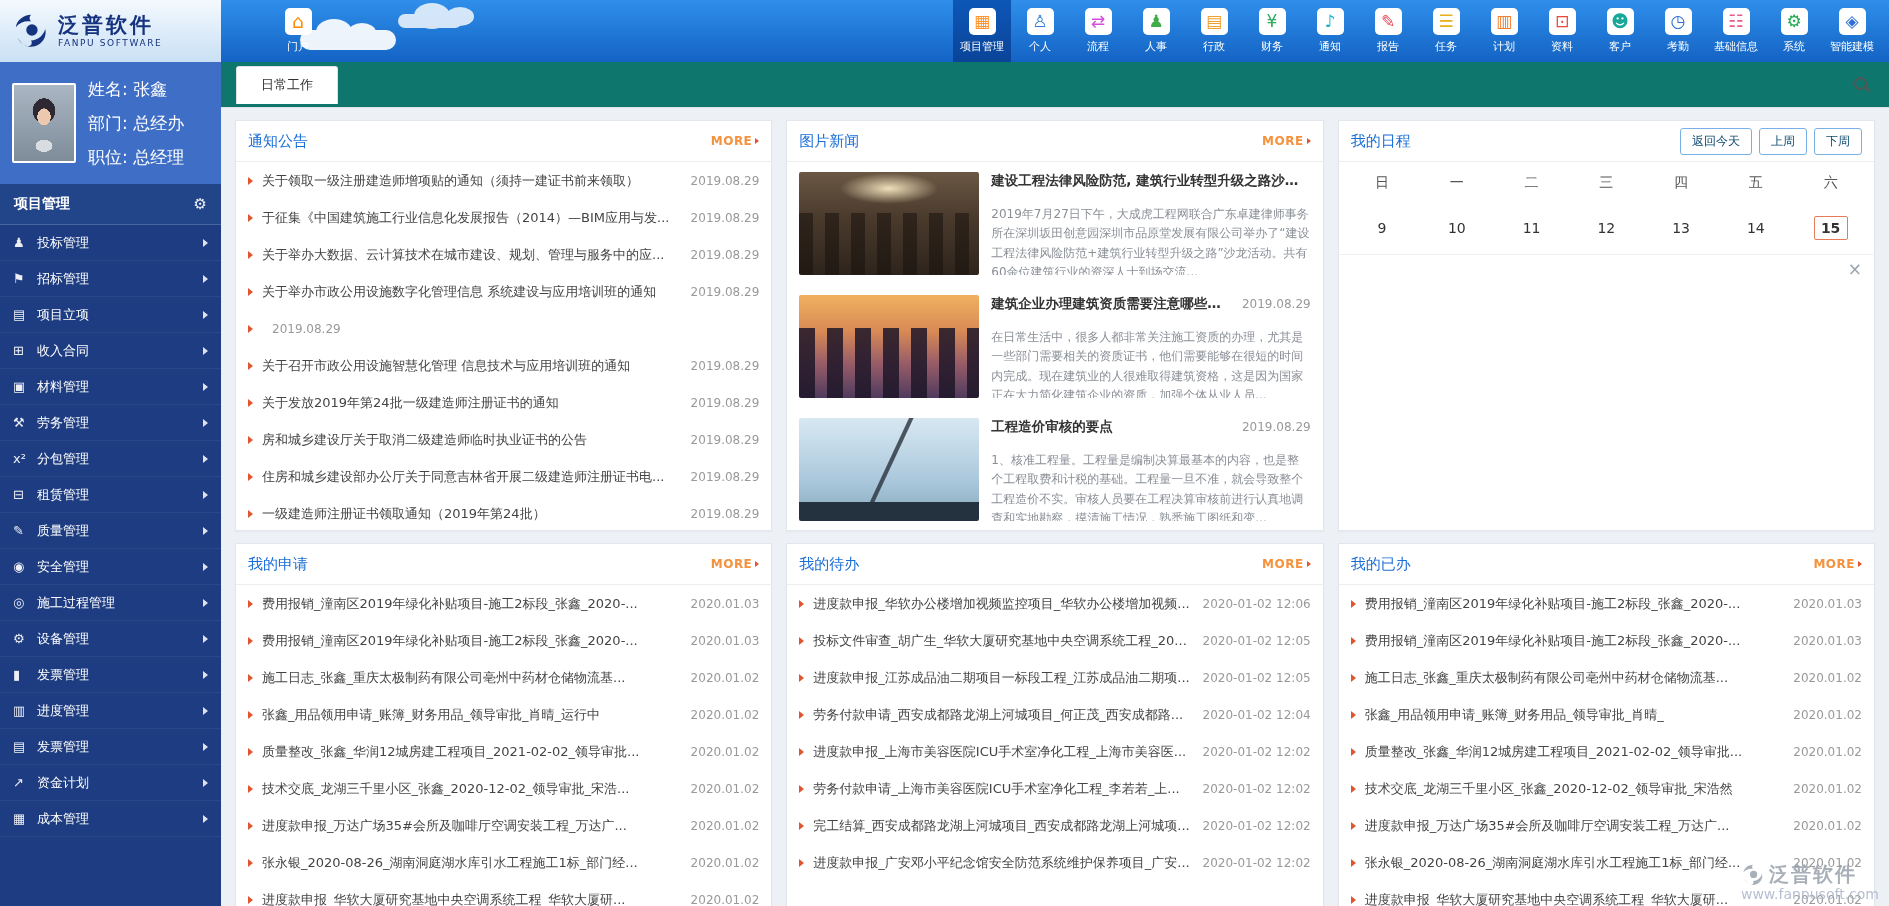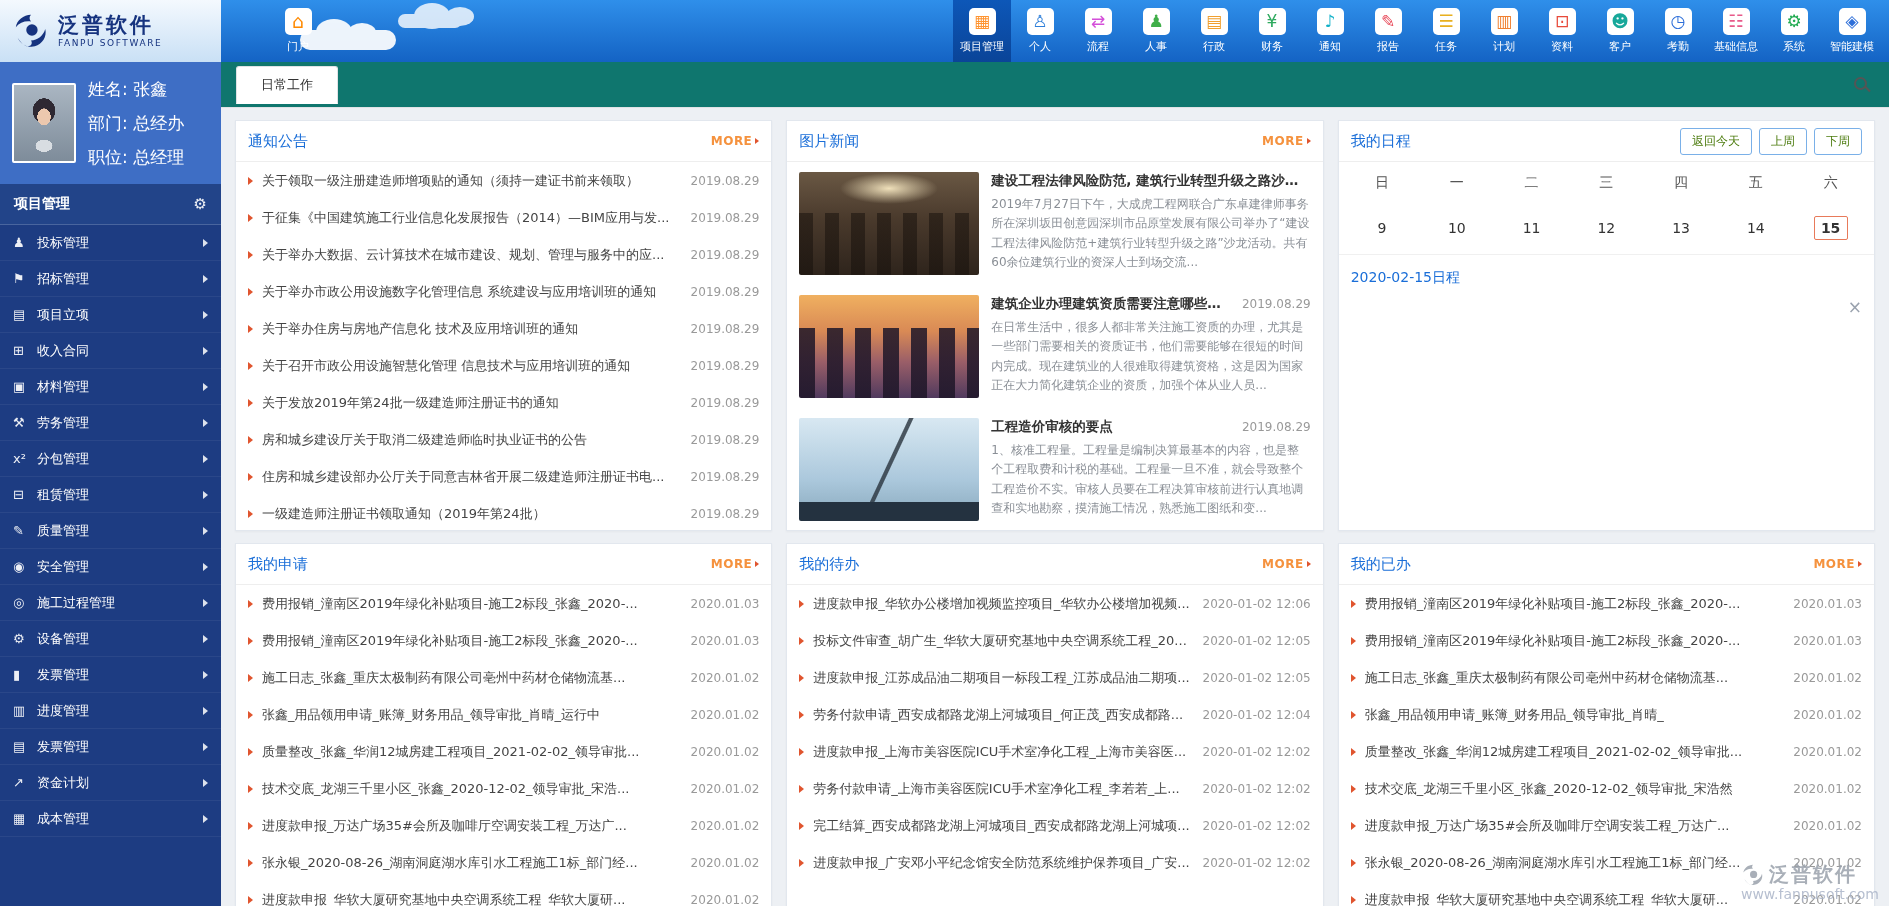--- a/index.html
+++ b/index.html
@@ -100,26 +100,26 @@
     background-repeat:no-repeat; }
   .news-img[data-img="crane"] { background:
       linear-gradient(0deg,#243240 0 18%, rgba(36,50,64,0) 18%),
       linear-gradient(115deg, rgba(40,50,60,0) 48%, rgba(40,50,60,.8) 48.5%, rgba(40,50,60,.8) 50%, rgba(40,50,60,0) 50.5%),
       linear-gradient(180deg,#d8e8f2 0%,#abc8dc 60%,#88a8bc 100%); }
   .news-body { flex:1; overflow:hidden; }
   .news-title-row { display:flex; justify-content:space-between; align-items:baseline; }
   .news-title { font-size:13.5px; font-weight:bold; color:#333; overflow:hidden;
     white-space:nowrap; text-overflow:ellipsis; }
   .news-date { color:#999; font-size:12px; margin-left:8px; flex:none; }
-  .news-desc { margin-top:5px; font-size:12px; color:#8a8f96; line-height:1.62;
+  .news-desc { margin-top:15px; font-size:12px; color:#8a8f96; line-height:1.62;
     display:-webkit-box; -webkit-line-clamp:4; -webkit-box-orient:vertical; overflow:hidden; }
 
   
   .cal-btns { display:flex; gap:7px; }
-  .cal-btn { font-size:12px; color:#4d7c0f; background:#fff; border:1px solid #7ab0e8;
+  .cal-btn { font-size:12px; color:#0c4a6e; background:#fff; border:1px solid #7ab0e8;
     border-radius:3px; padding:4px 11px; cursor:pointer;
     font-family:"DejaVu Sans","Liberation Sans",sans-serif; }
   .cal-row { display:flex; padding:2px 6px; }
   .cal-cell { flex:1; text-align:center; font-size:14px; color:#555; padding:10px 0; }
   .date-cell { color:#333; cursor:pointer; }
   .date-box { display:inline-block; min-width:34px; padding:3px 0;
     border:1px solid transparent; border-radius:2px; }
   .date-cell.active .date-box { border-color:#e87a5a;font-weight:bold; }
   .cal-divider { border-bottom:1px solid #f0f0f0; margin:2px 0; }
   .day-title { color:#1a6ed8; font-size:14px; padding:12px 12px 8px; }
@@ -394,21 +394,20 @@
             <span class="row-text">关于举办大数据、云计算技术在城市建设、规划、管理与服务中的应...</span>
             <span class="row-date">2019.08.29</span>
           </div>
           <div class="list-row">
             <span class="bullet"></span>
             <span class="row-text">关于举办市政公用设施数字化管理信息 系统建设与应用培训班的通知</span>
             <span class="row-date">2019.08.29</span>
           </div>
           <div class="list-row">
             <span class="bullet"></span>
-            <span class="row-text">关于举办住房与房地产信息化 技术及应用培训班的通知</span>
             <span class="row-date">2019.08.29</span>
           </div>
           <div class="list-row">
             <span class="bullet"></span>
             <span class="row-text">关于召开市政公用设施智慧化管理 信息技术与应用培训班的通知</span>
             <span class="row-date">2019.08.29</span>
           </div>
           <div class="list-row">
             <span class="bullet"></span>
             <span class="row-text">关于发放2019年第24批一级建造师注册证书的通知</span>
@@ -495,21 +494,20 @@
 
       <div class="cal-cell date-cell"><span class="date-box">9</span></div>
           <div class="cal-cell date-cell"><span class="date-box">10</span></div>
           <div class="cal-cell date-cell"><span class="date-box">11</span></div>
           <div class="cal-cell date-cell"><span class="date-box">12</span></div>
           <div class="cal-cell date-cell"><span class="date-box">13</span></div>
           <div class="cal-cell date-cell"><span class="date-box">14</span></div>
           <div class="cal-cell date-cell active"><span class="date-box">15</span></div>
         </div>
       <div class="cal-divider"></div>
-      <div class="day-title">2020-02-15日程</div>
       <div class="schedule-body">
         <span class="close-icon">×</span>
       </div>
     </div>
 
     <div class="panel">
       <div class="panel-head">
         <span class="panel-title">我的申请</span>
         <span class="more">MORE</span>
       </div>

